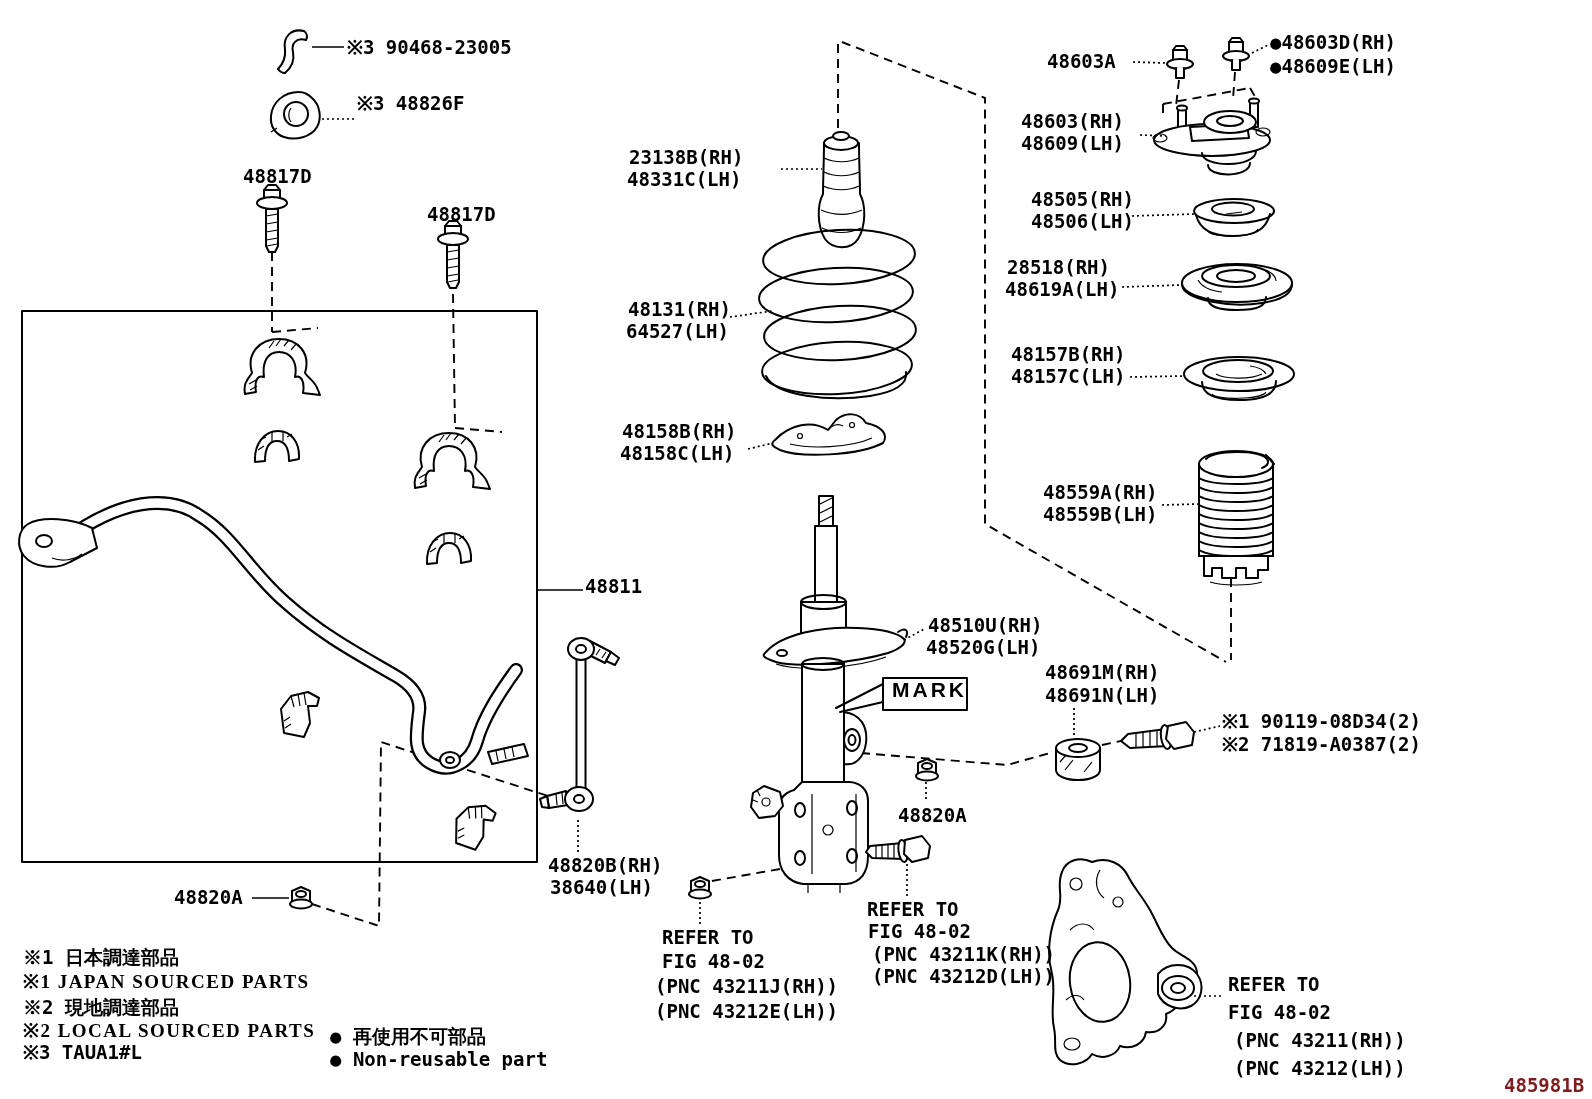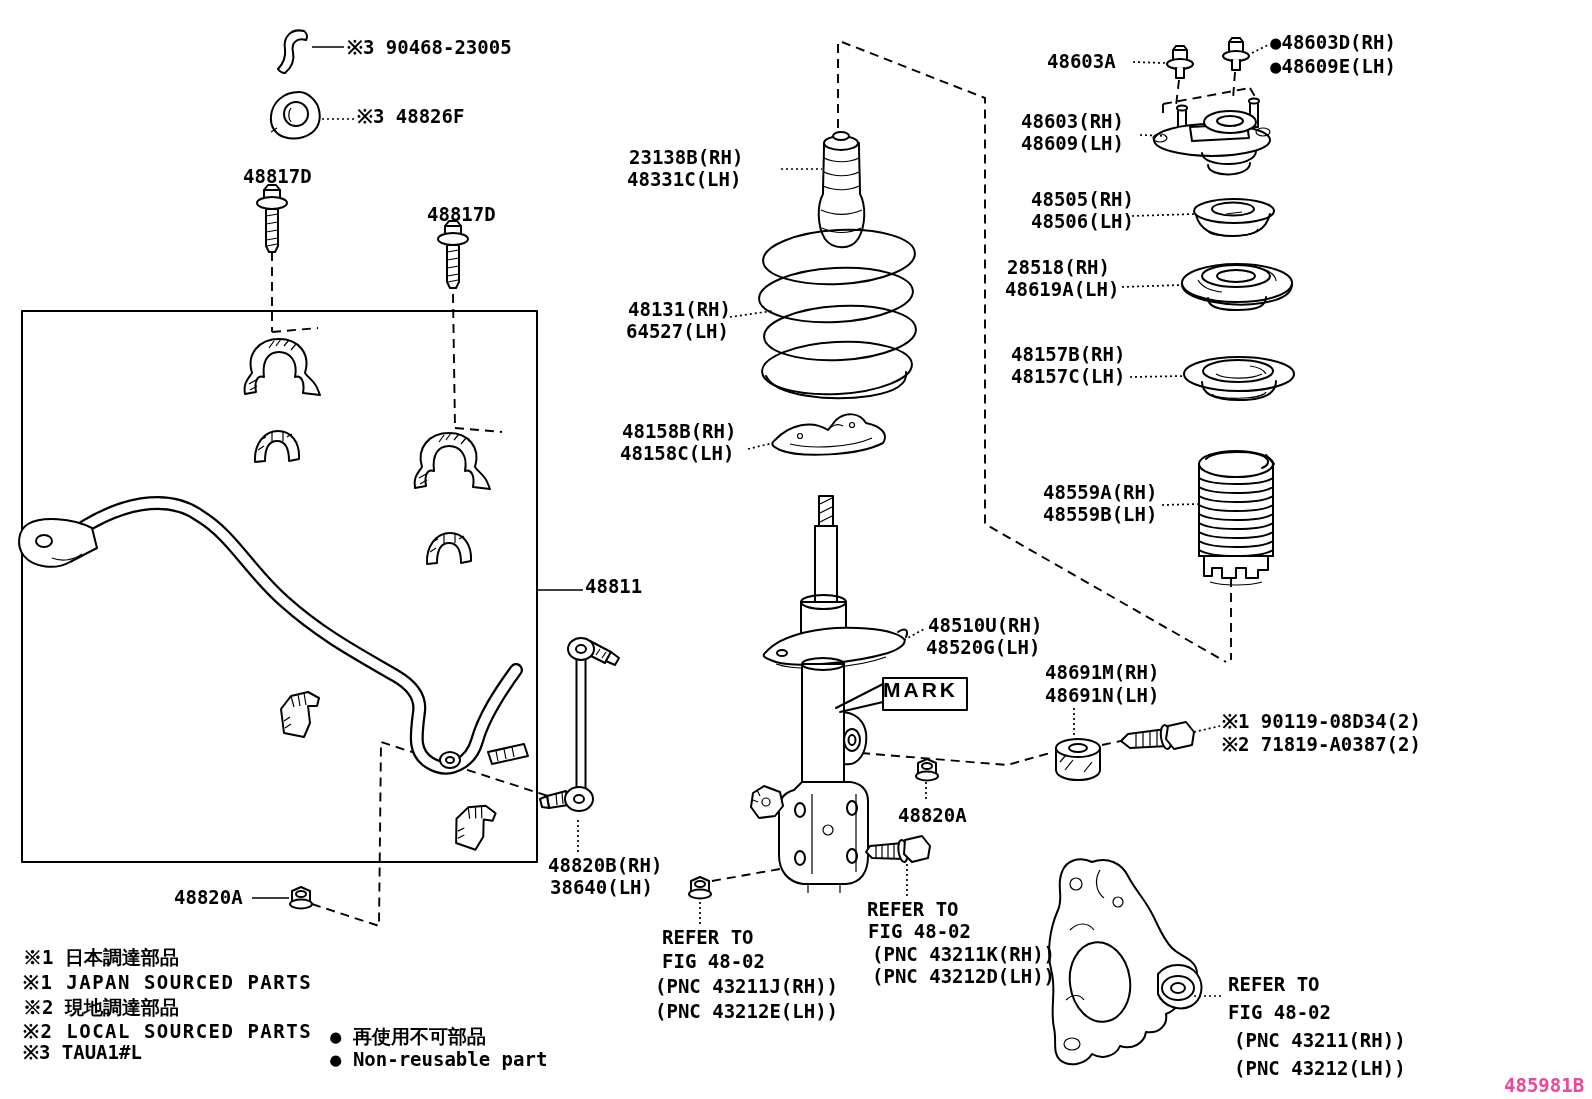--- a/index.html
+++ b/index.html
@@ -6,24 +6,24 @@
   #stage{position:relative;width:1592px;height:1099px;background:#fff;overflow:hidden;
          font-family:"DejaVu Sans Mono",monospace;}
   #art{position:absolute;left:0;top:0;width:1592px;height:1099px;}
   .ln{stroke:#000;stroke-width:2;fill:none;stroke-linecap:round;stroke-linejoin:round;}
   .fw{fill:#fff;}
   .thin{stroke:#000;stroke-width:1.6;fill:none;}
   .dot{stroke:#000;stroke-width:1.7;fill:none;stroke-dasharray:2 3;}
   .dash{stroke:#000;stroke-width:1.9;fill:none;stroke-dasharray:9 6;}
   .hl{stroke:#000;stroke-width:1.2;fill:none;}
   .lbl{position:absolute;font:bold 19px "DejaVu Sans Mono",monospace;color:#000;white-space:pre;line-height:22px;}
-  .sp{letter-spacing:1.5px;}
+  .sp{letter-spacing:1.5px;font-family:Liberation Serif, serif;}
   .mark-text{position:absolute;left:883px;top:678px;width:84px;height:32px;line-height:32px;
-             text-align:left;font:bold 21px "Liberation Sans",sans-serif;letter-spacing:3px;color:#000;}
-  .doc{position:absolute;font:bold 19px "DejaVu Sans Mono",monospace;color:#ec4899;}
+             text-align:right;font:bold 21px "Liberation Sans",sans-serif;letter-spacing:3px;color:#000;}
+  .doc{position:absolute;font:bold 19px "DejaVu Sans Mono",monospace;color:#7f1d1d;}
 </style>
 </head>
 <body>
 
 <div id="stage">
 
 <svg id="art" viewBox="0 0 1592 1099">
   <defs>
     <g id="boltDown">
       <path class="ln fw" d="M-8,-16 L-8,-26 L-4,-31 L4,-31 L8,-26 L8,-16 Z"></path>
@@ -284,21 +284,21 @@
     <path class="dot" d="M1140,135 L1166,136"></path>
     <path class="dot" d="M1132,216 L1194,214"></path>
     <path class="dot" d="M1122,287 L1180,285"></path>
     <path class="dot" d="M1130,377 L1184,376"></path>
     <path class="dot" d="M1162,505 L1198,504"></path>
     <path class="dot" d="M1194,996 L1224,996"></path>
   </g>
 </svg>
 
   <div class="lbl" style="left:347px;top:36px">※3 90468-23005</div>
-  <div class="lbl" style="left:357px;top:105px">※3 48826F</div>
+  <div class="lbl" style="left:357px;top:92px">※3 48826F</div>
   <div class="lbl" style="left:243px;top:165px">48817D</div>
   <div class="lbl" style="left:427px;top:203px">48817D</div>
   <div class="lbl" style="left:629px;top:146px">23138B(RH)</div>
   <div class="lbl" style="left:627px;top:168px">48331C(LH)</div>
   <div class="lbl" style="left:628px;top:298px">48131(RH)</div>
   <div class="lbl" style="left:626px;top:320px">64527(LH)</div>
   <div class="lbl" style="left:622px;top:420px">48158B(RH)</div>
   <div class="lbl" style="left:620px;top:442px">48158C(LH)</div>
   <div class="lbl" style="left:585px;top:575px">48811</div>
   <div class="lbl" style="left:928px;top:614px">48510U(RH)</div>

